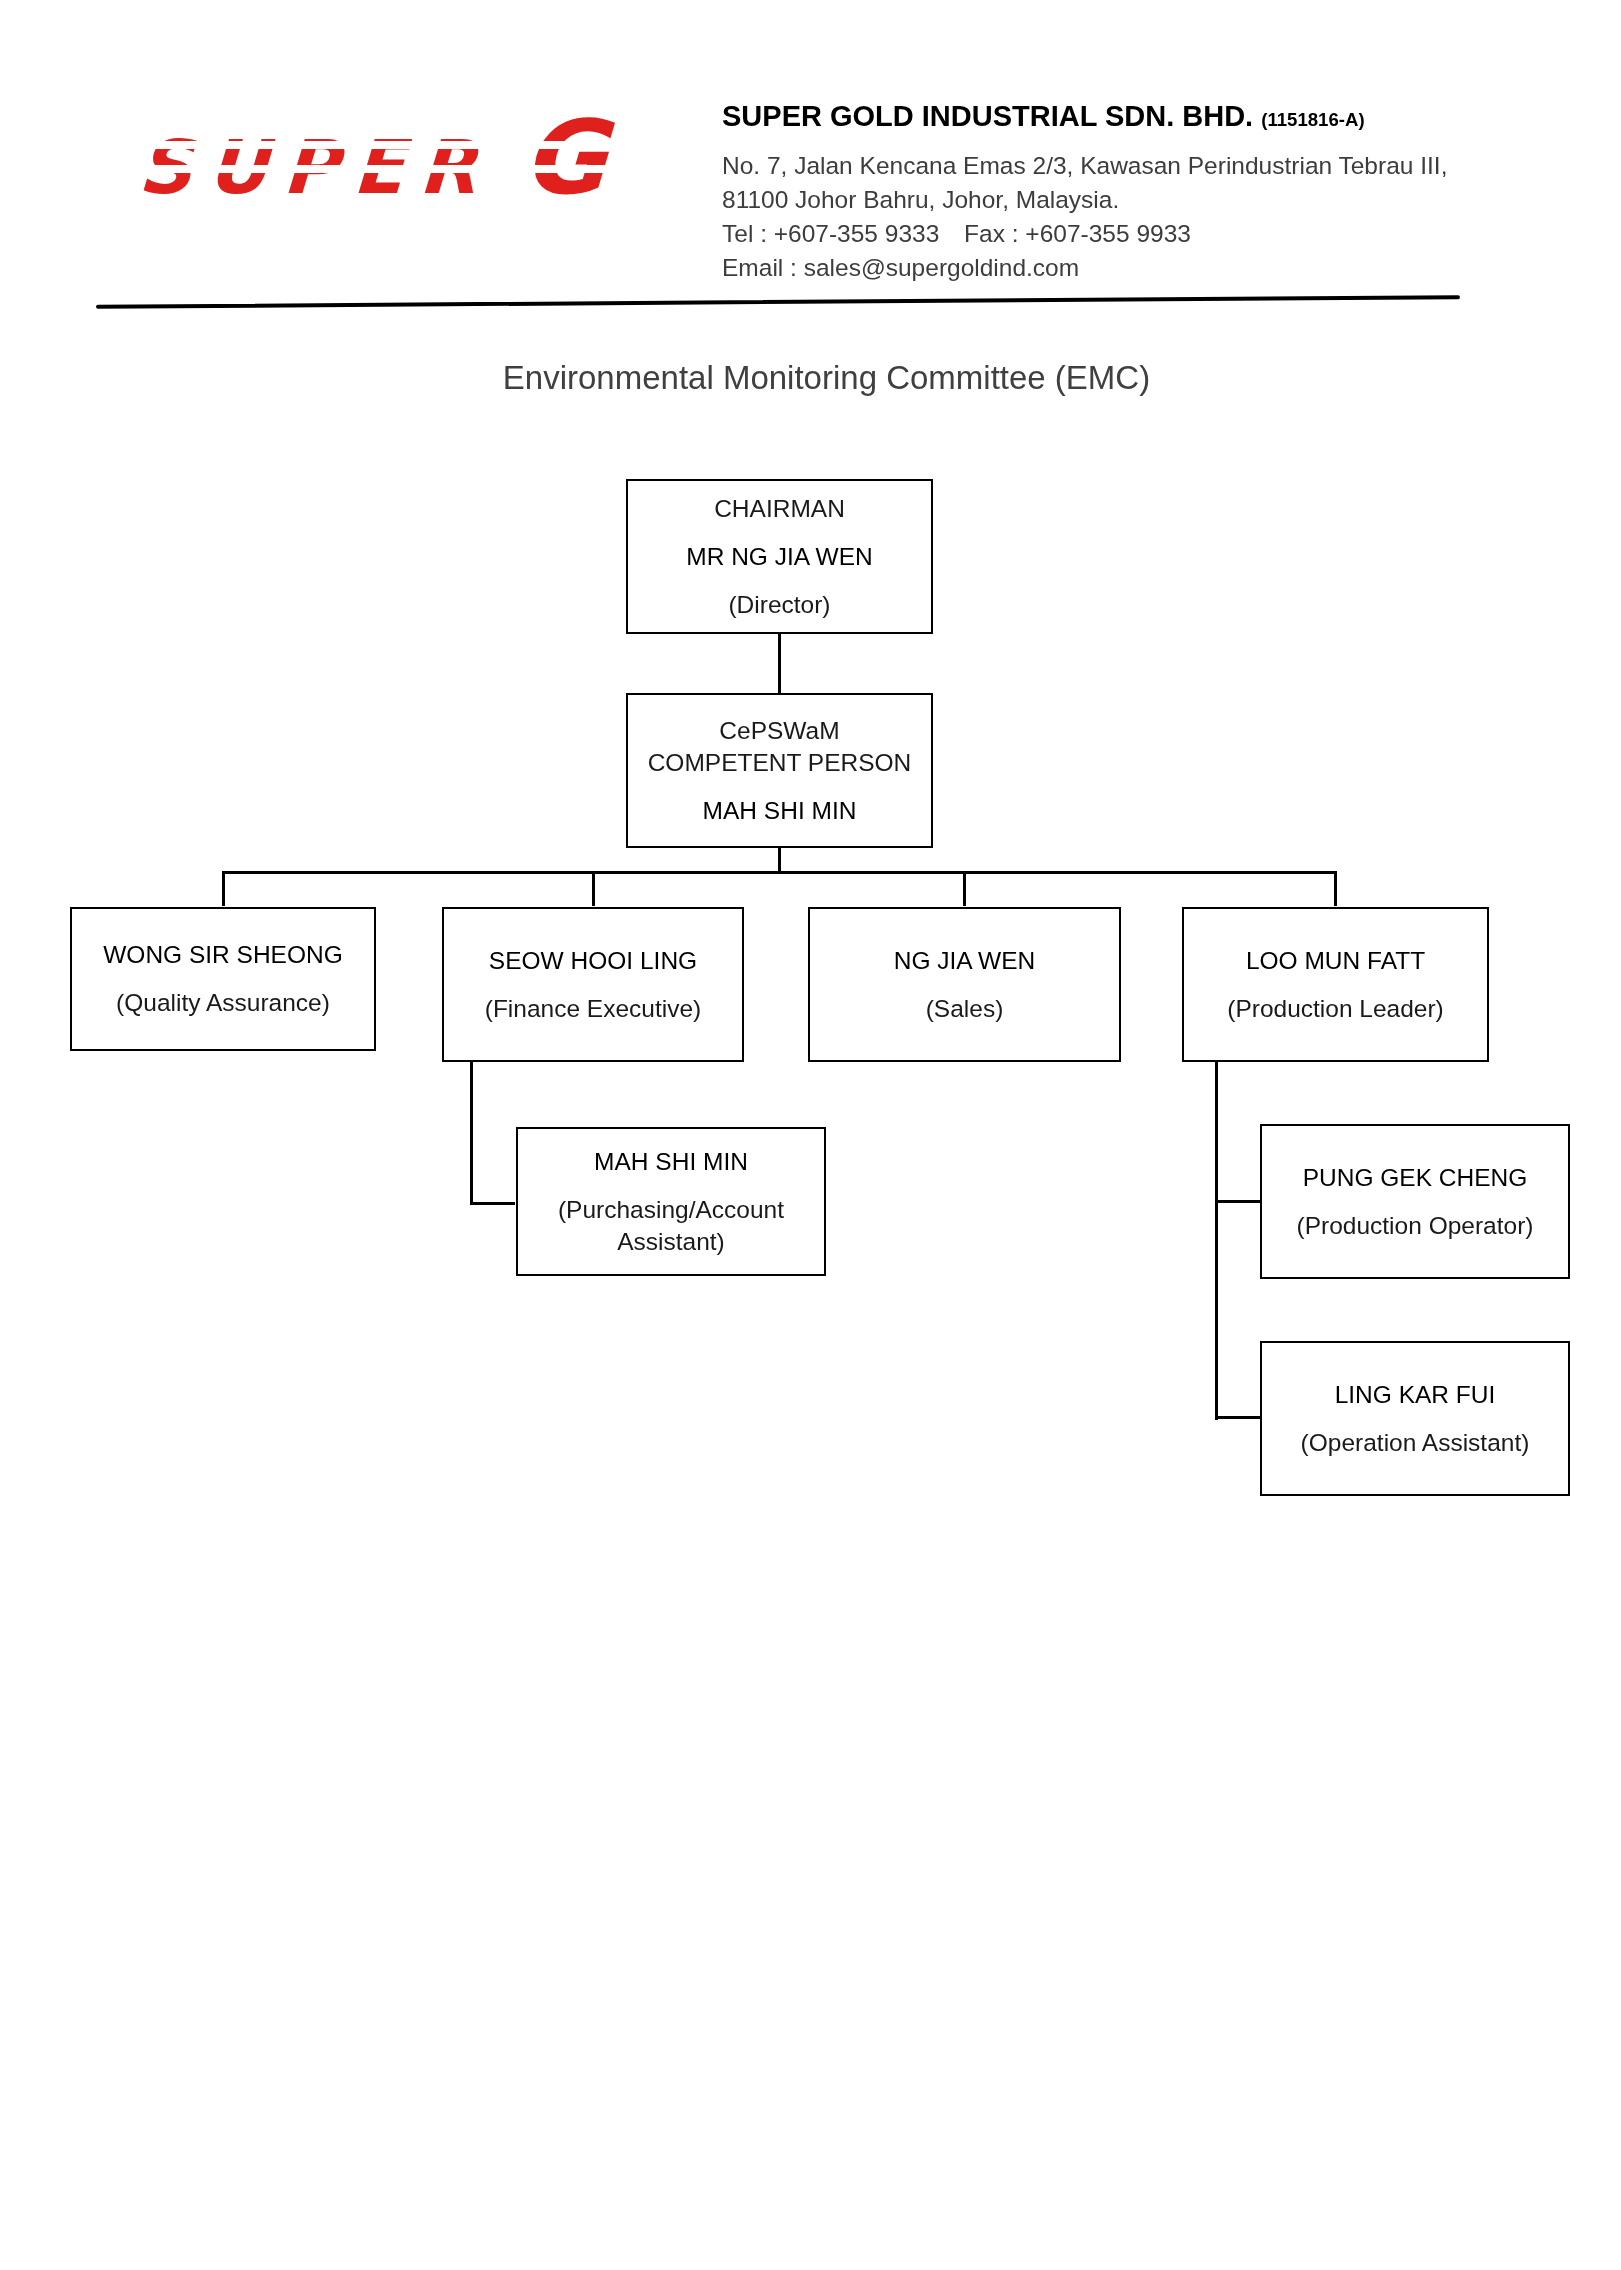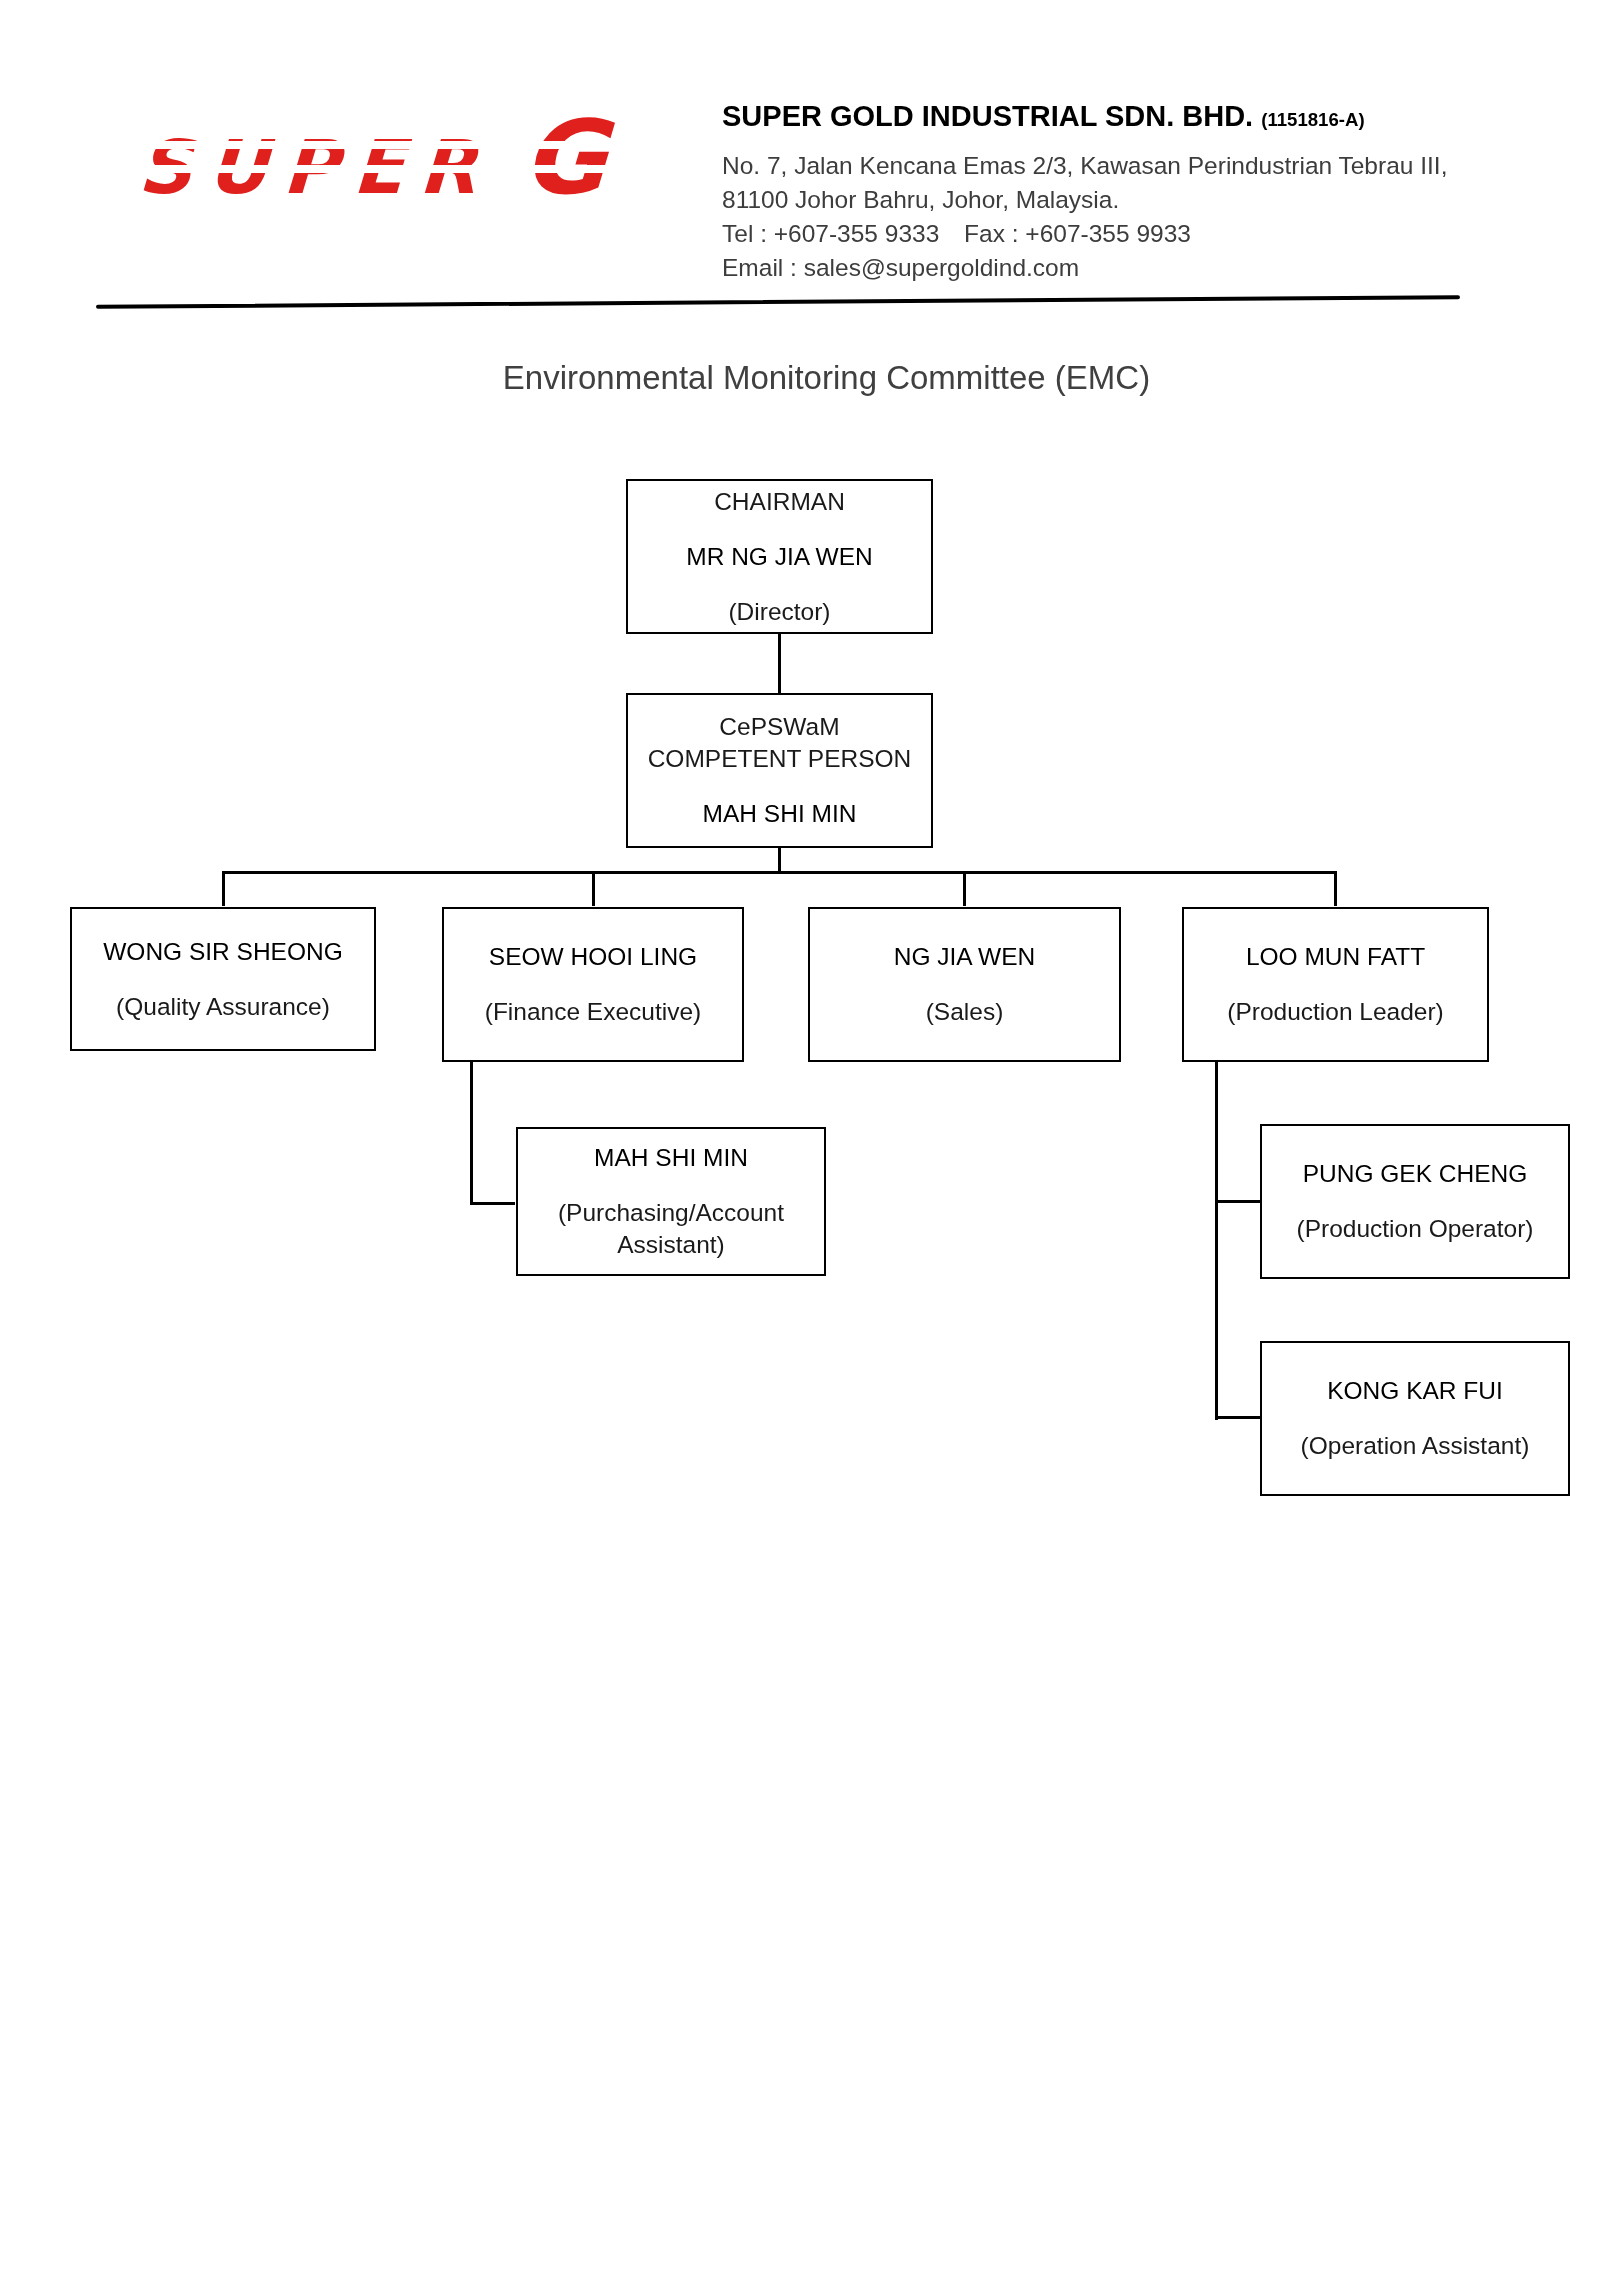--- a/index.html
+++ b/index.html
@@ -102,21 +102,21 @@
     position: absolute;
     box-sizing: border-box;
     border: 2px solid var(--line, #000);
     background: #fff;
     display: flex;
     flex-direction: column;
     align-items: center;
     justify-content: center;
     text-align: center;
     padding: 7.8px 11.8px;
-    row-gap: 23px;
+    row-gap: 16px;
   }
   .role, .ptitle {
     font-size: 24.5px;
     line-height: 32px;
     color: #1a1a1a;
   }
   .pname {
     font-size: 24.5px;
     line-height: 32px;
     font-weight: normal;
@@ -191,21 +191,21 @@
     <div class="node" style="left:516px;top:1127px;width:310px;height:149px">
       <div class="pname">MAH SHI MIN</div>
       <div class="ptitle">(Purchasing/Account Assistant)</div>
     </div>
 
     <div class="node" style="left:1260px;top:1124px;width:310px;height:155px">
       <div class="pname">PUNG GEK CHENG</div>
       <div class="ptitle">(Production Operator)</div>
     </div>
     <div class="node" style="left:1260px;top:1341px;width:310px;height:155px">
-      <div class="pname">KONG KAR FUI</div>
+      <div class="pname">LING KAR FUI</div>
       <div class="ptitle">(Operation Assistant)</div>
     </div>
 
     <div class="conn" style="left:778px;top:634px;width:2.9px;height:59px"></div>
     <div class="conn" style="left:778px;top:848px;width:2.9px;height:25.5px"></div>
     <div class="conn" style="left:222px;top:871px;width:1114px;height:2.9px"></div>
     <div class="conn" style="left:222px;top:871px;width:2.9px;height:35px"></div>
     <div class="conn" style="left:592px;top:871px;width:2.9px;height:35px"></div>
     <div class="conn" style="left:963px;top:871px;width:2.9px;height:35px"></div>
     <div class="conn" style="left:1334px;top:871px;width:2.9px;height:35px"></div>

